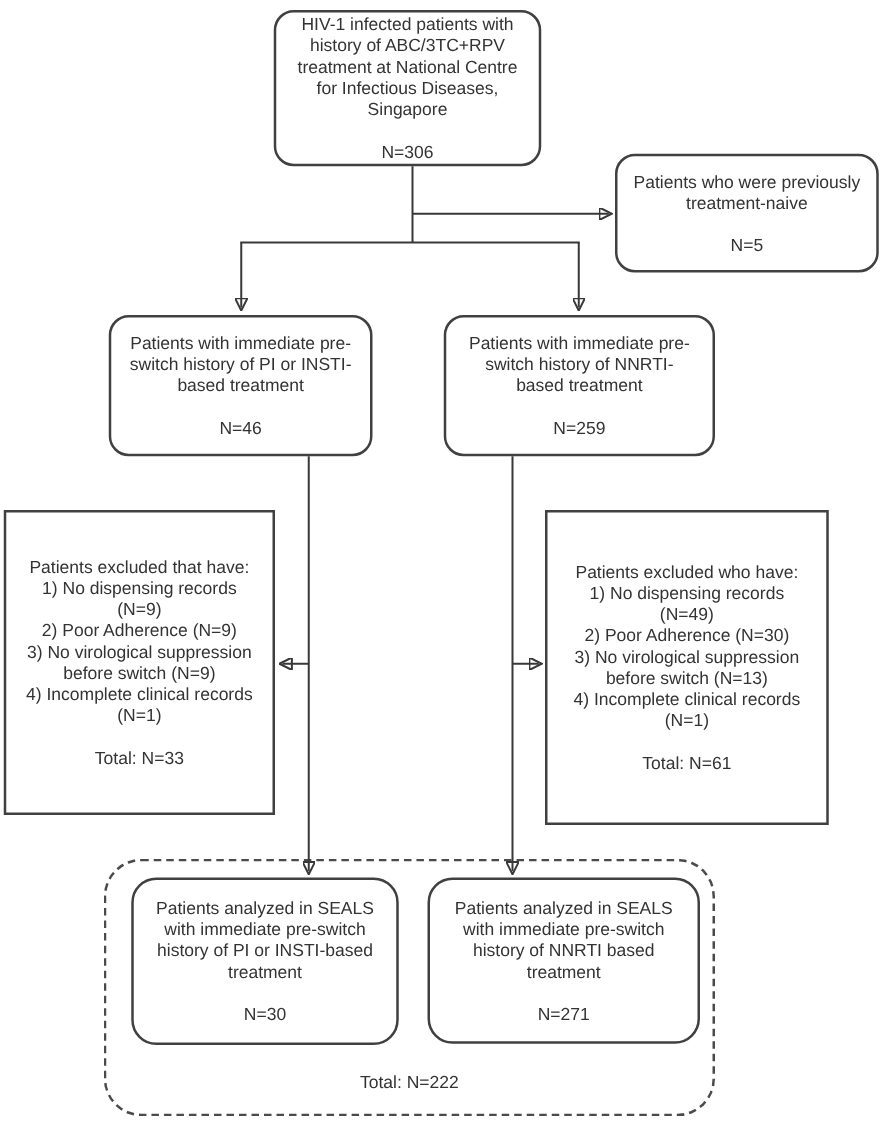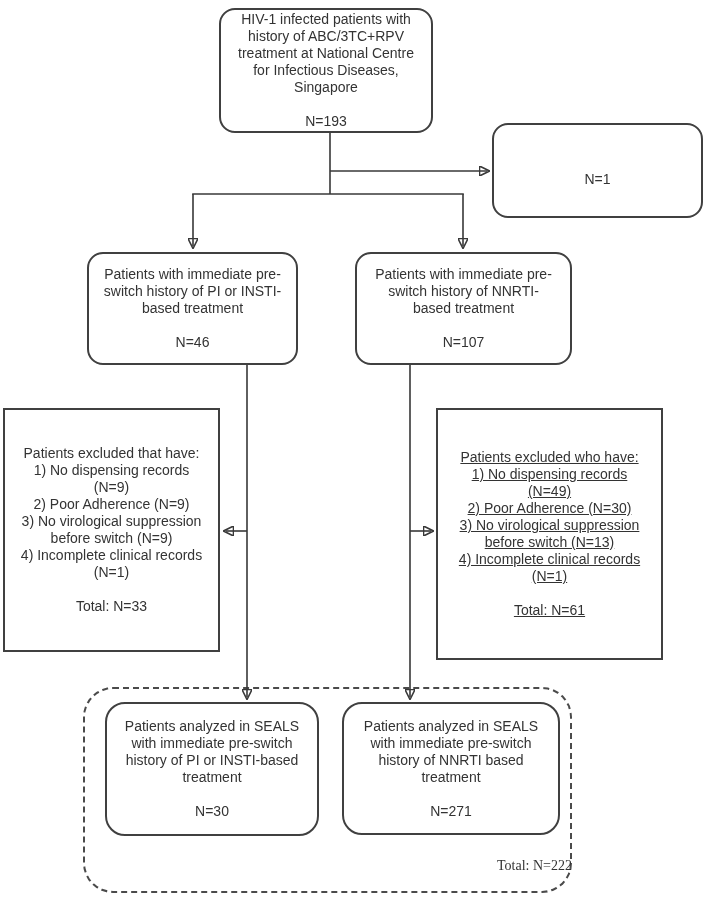--- a/index.html
+++ b/index.html
@@ -32,23 +32,22 @@
   .dashed-group {
     position:absolute;
     box-sizing:border-box;
     border:2px dashed #4a4a4a;
     border-radius:30px;
     background:transparent;
     z-index:0;
   }
   .total-label {
     position:absolute;
-    text-align:right;
+    text-align:center;
     z-index:2;
-    font-family:Liberation Serif, serif;
   }
   #connectors {
     position:absolute;
     left:0; top:0;
     width:710px; height:900px;
     z-index:1;
   }
   #connectors path {
     stroke:#383838;
     stroke-width:1.6;
@@ -78,54 +77,56 @@
   </svg>
 
   <div class="dashed-group" style="left:83px; top:687px; width:489px; height:206px;"></div>
 
   <div class="box rounded" style="left:219px; top:8px; width:214px; height:125px;">
     <div class="box-text">HIV-1 infected patients with
 history of ABC/3TC+RPV
 treatment at National Centre
 for Infectious Diseases,
 Singapore</div>
-    <div class="box-n">N=193</div>
+    <div class="box-n">N=306</div>
   </div>
 
   <div class="box rounded" style="left:492px; top:123px; width:211px; height:95px;">
-    <div class="box-n">N=1</div>
+    <div class="box-text">Patients who were previously
+treatment-naive</div>
+    <div class="box-n">N=5</div>
   </div>
 
   <div class="box rounded" style="left:87px; top:252px; width:211px; height:113px;">
     <div class="box-text">Patients with immediate pre-
 switch history of PI or INSTI-
 based treatment</div>
     <div class="box-n">N=46</div>
   </div>
 
   <div class="box rounded" style="left:355px; top:252px; width:217px; height:113px;">
     <div class="box-text">Patients with immediate pre-
 switch history of NNRTI-
 based treatment</div>
-    <div class="box-n">N=107</div>
+    <div class="box-n">N=259</div>
   </div>
 
   <div class="box square" style="left:3px; top:408px; width:217px; height:244px;">
     <div class="box-text">Patients excluded that have:
 1) No dispensing records
 (N=9)
 2) Poor Adherence (N=9)
 3) No virological suppression
 before switch (N=9)
 4) Incomplete clinical records
 (N=1)</div>
     <div class="box-n">Total: N=33</div>
   </div>
 
-  <div class="box square" style="left:436px; top:408px; width:227px; height:252px;text-decoration:underline;">
+  <div class="box square" style="left:436px; top:408px; width:227px; height:252px;">
     <div class="box-text">Patients excluded who have:
 1) No dispensing records
 (N=49)
 2) Poor Adherence (N=30)
 3) No virological suppression
 before switch (N=13)
 4) Incomplete clinical records
 (N=1)</div>
     <div class="box-n">Total: N=61</div>
   </div>

